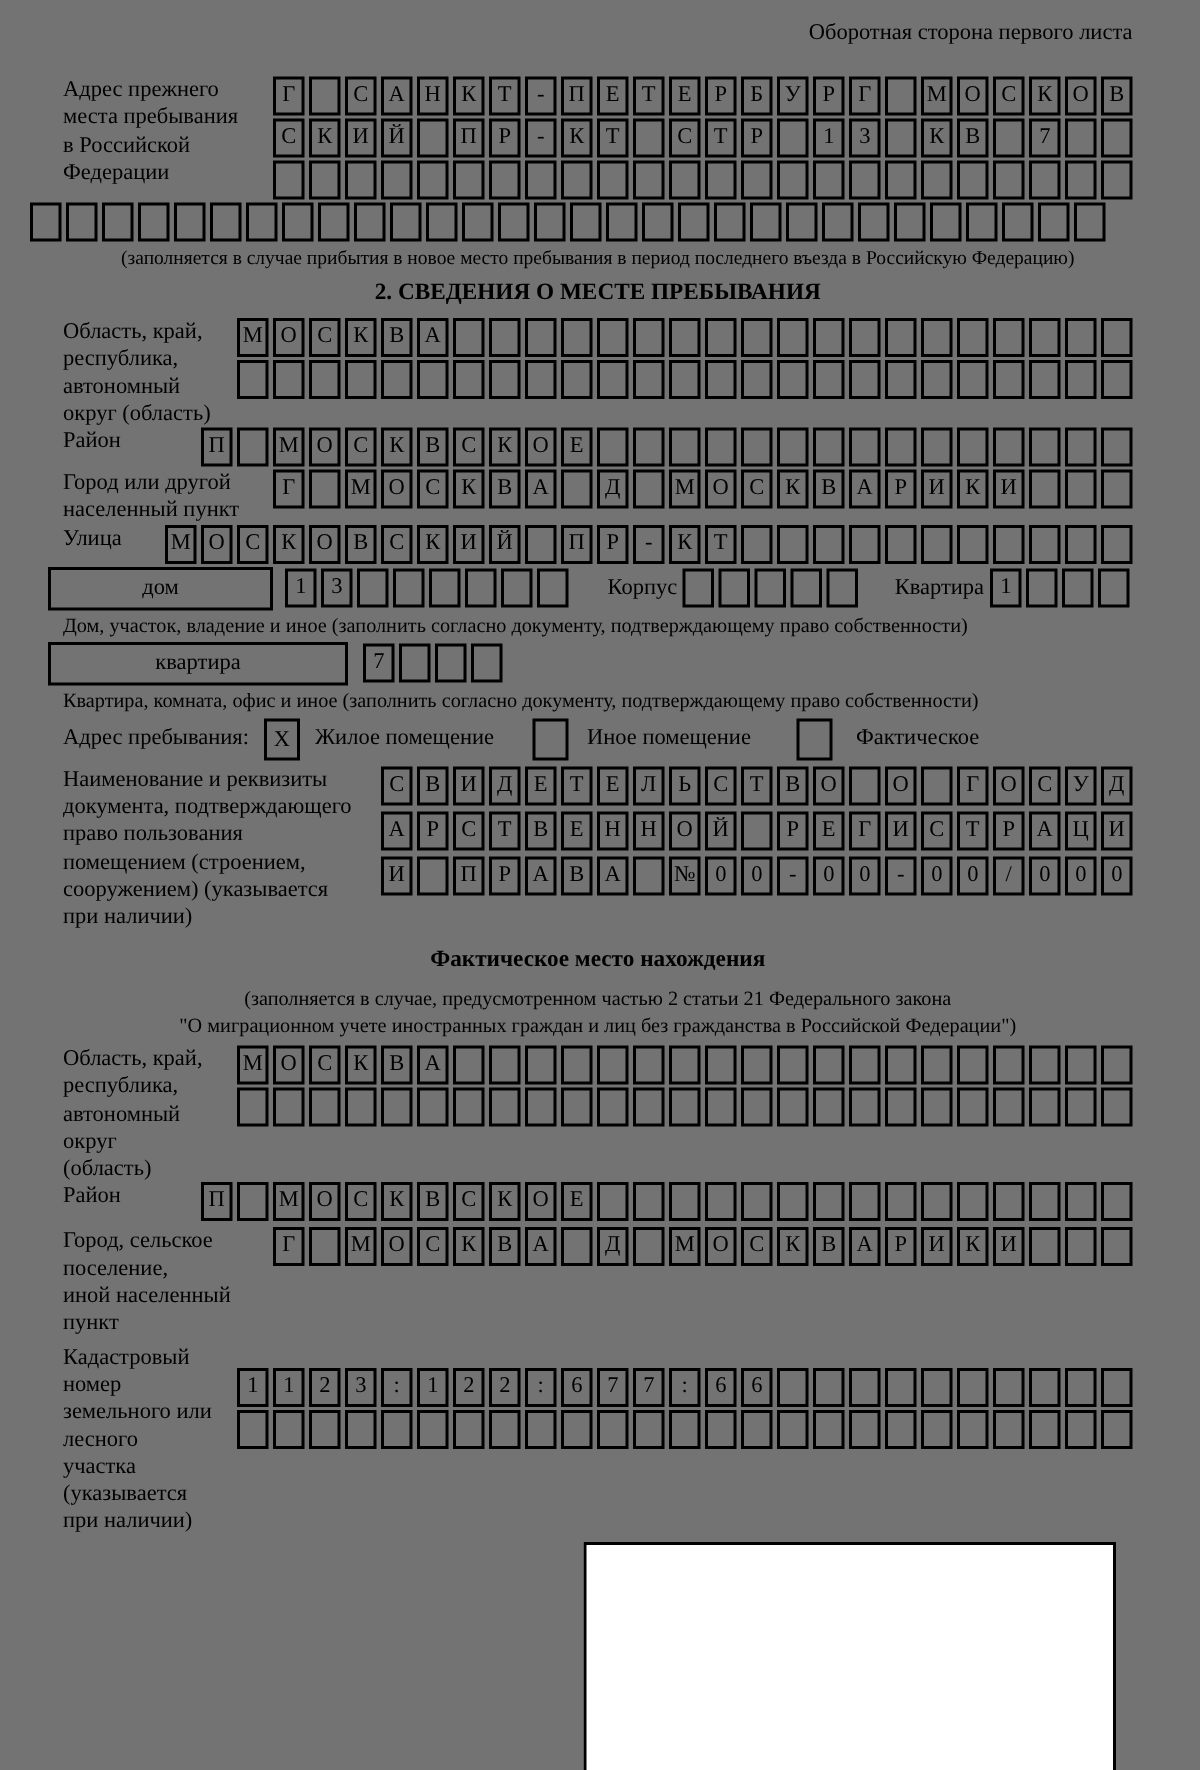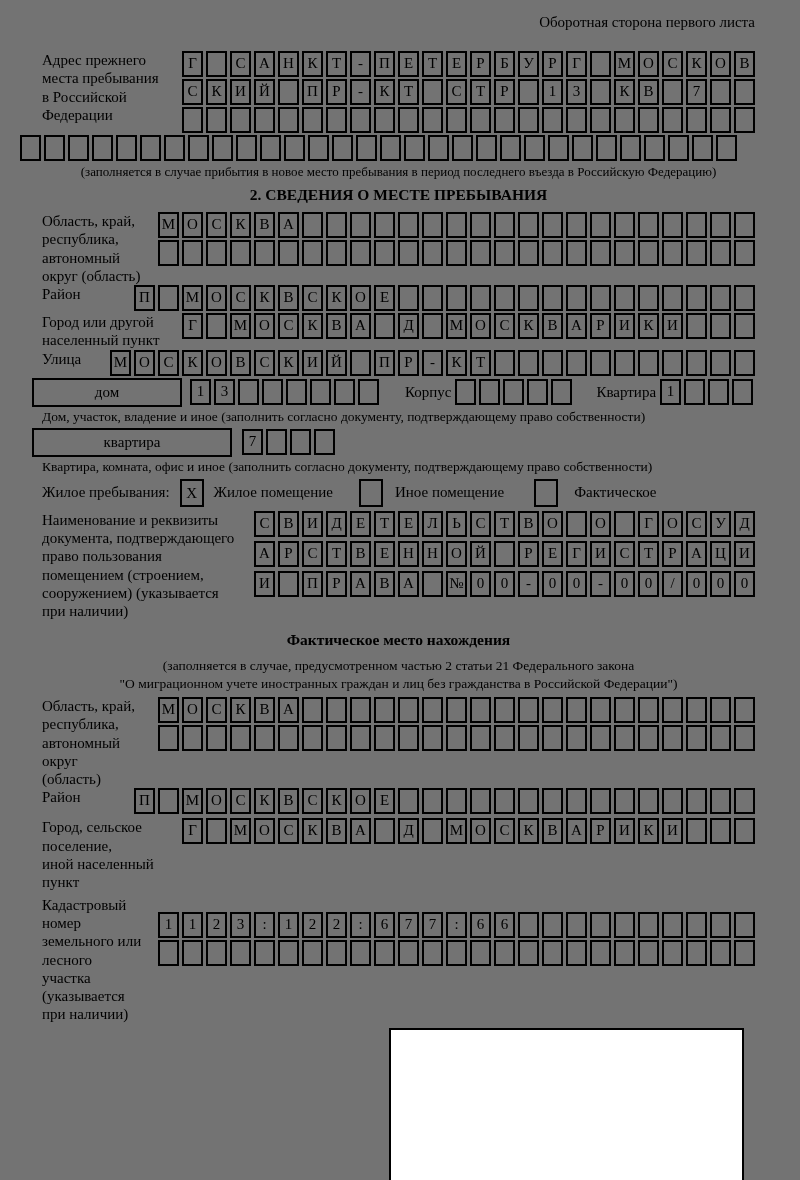--- a/index.html
+++ b/index.html
@@ -165,21 +165,21 @@
   </div>
   <div class="caption-left">Дом, участок, владение и иное (заполнить согласно документу, подтверждающему право собственности)</div>
 
   <div class="inline-row">
     <div class="fieldbox apt">квартира</div>
     <span class="inline-cells boxrow" style="margin-left:10px;"><span class="cell">7</span><span class="cell"></span><span class="cell"></span><span class="cell"></span></span>
   </div>
   <div class="caption-left">Квартира, комната, офис и иное (заполнить согласно документу, подтверждающему право собственности)</div>
 
   <div class="check-row">
-    <span class="inline-label">Жилое пребывания:</span>
+    <span class="inline-label">Адрес пребывания:</span>
     <span class="checkcell" style="margin-left:10px;">X</span>
     <span class="inline-label" style="margin-left:10px;">Жилое помещение</span>
     <span class="checkcell" style="margin-left:26px;"></span>
     <span class="inline-label" style="margin-left:12px;">Иное помещение</span>
     <span class="checkcell" style="margin-left:30px;"></span>
     <span class="inline-label" style="margin-left:16px;">Фактическое</span>
   </div>
 
   <div class="group" style="margin-top:4px;">
     <div class="glabel" style="width:215px;">Наименование и реквизиты

